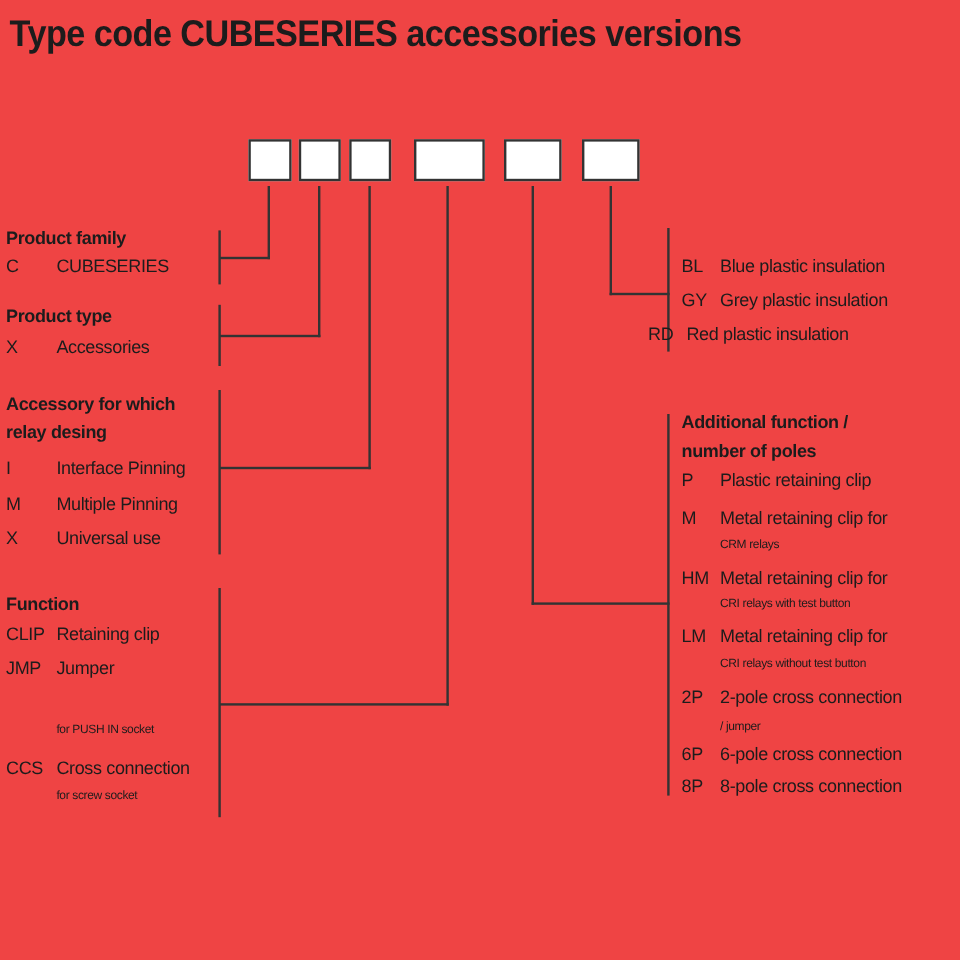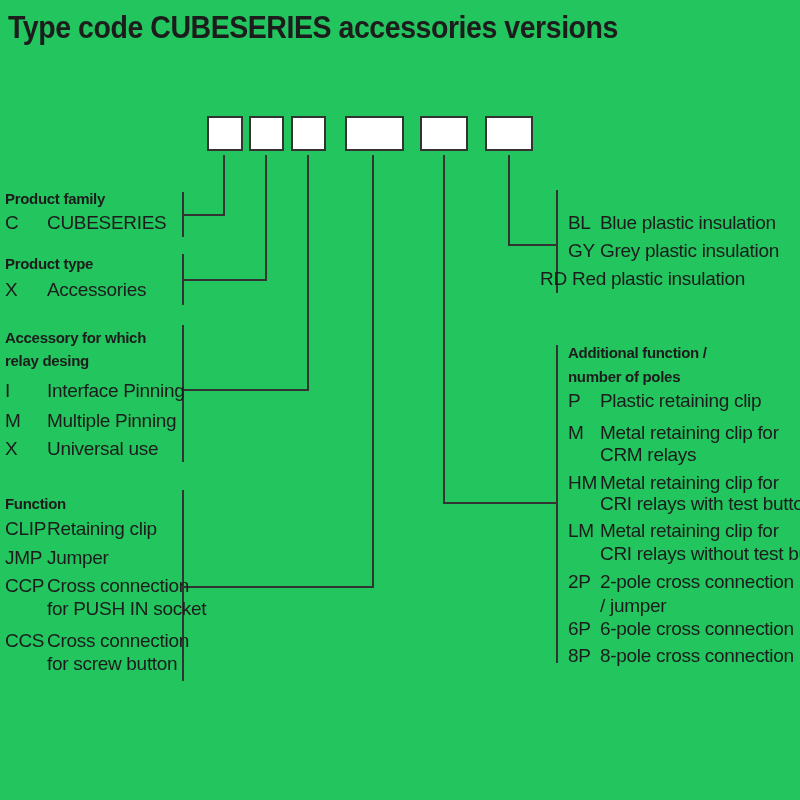--- a/index.html
+++ b/index.html
@@ -1,36 +1,36 @@
 <!DOCTYPE html>
 <html><head>
 <meta charset="utf-8">
 <style>
   html,body{margin:0;padding:0;background:#fff;}
   .canvas{
-    position:relative;width:800px;height:800px;background:#22c55e;overflow:hidden;
+    position:relative;width:800px;height:800px;background:#ef4444;overflow:hidden;
     font-family:"Liberation Sans","DejaVu Sans",sans-serif;
     color:#1c1c1c;
   }
   .title{
     position:absolute;left:8px;top:10px;
     font-size:31px;font-weight:700;letter-spacing:-0.5px;white-space:nowrap;
     transform:scaleX(0.92);transform-origin:0 0;
   }
   .box{position:absolute;border:2px solid #333;background:#fff;box-sizing:border-box;}
   .ln{position:absolute;background:#333;}
   .h{
     position:absolute;font-size:15px;font-weight:700;letter-spacing:-0.3px;
     line-height:18px;white-space:nowrap;
   }
-  .row{position:absolute;font-size:19px;letter-spacing:-0.3px;line-height:18px;white-space:nowrap;}
+  .row{position:absolute;font-size:15px;letter-spacing:-0.3px;line-height:18px;white-space:nowrap;}
   .code{display:inline-block;vertical-align:top;}
   .code.lw{width:42px;}
   .code.rw{width:32px;}
-  .cont{position:absolute;font-size:19px;letter-spacing:-0.3px;line-height:18px;white-space:nowrap;}
+  .cont{position:absolute;font-size:10px;letter-spacing:-0.3px;line-height:18px;white-space:nowrap;}
   .u{text-decoration-thickness:1.5px;text-underline-offset:2px;}
 </style>
 </head>
 <body>
 
 <div class="canvas">
 
   <div class="title">Type code CUBESERIES accessories versions</div>
 
   <div class="box" style="left:207px;top:116px;width:36px;height:35px"></div>
@@ -83,28 +83,25 @@
     <span class="code lw">X</span><span class="desc">Universal use</span>
   </div>
 
   <div class="h" style="left:5px;top:495px">Function</div>
   <div class="row" style="left:5px;top:520px">
     <span class="code lw">CLIP</span><span class="desc">Retaining clip</span>
   </div>
   <div class="row" style="left:5px;top:549px">
     <span class="code lw">JMP</span><span class="desc">Jumper</span>
   </div>
-  <div class="row" style="left:5px;top:577px">
-    <span class="code lw">CCP</span><span class="desc">Cross connection</span>
-  </div>
   <div class="cont" style="left:47px;top:600px">for PUSH IN socket</div>
   <div class="row" style="left:5px;top:632px">
     <span class="code lw">CCS</span><span class="desc">Cross connection</span>
   </div>
-  <div class="cont" style="left:47px;top:655px">for screw button</div>
+  <div class="cont" style="left:47px;top:655px">for screw socket</div>
 
   <div class="row" style="left:568px;top:214px">
     <span class="code rw">BL</span><span class="desc">Blue plastic insulation</span>
   </div>
   <div class="row" style="left:568px;top:242px">
     <span class="code rw">GY</span><span class="desc">Grey plastic insulation</span>
   </div>
   <div class="row" style="left:540px;top:270px">
     <span class="code rw">RD</span><span class="desc">Red plastic insulation</span>
   </div>

